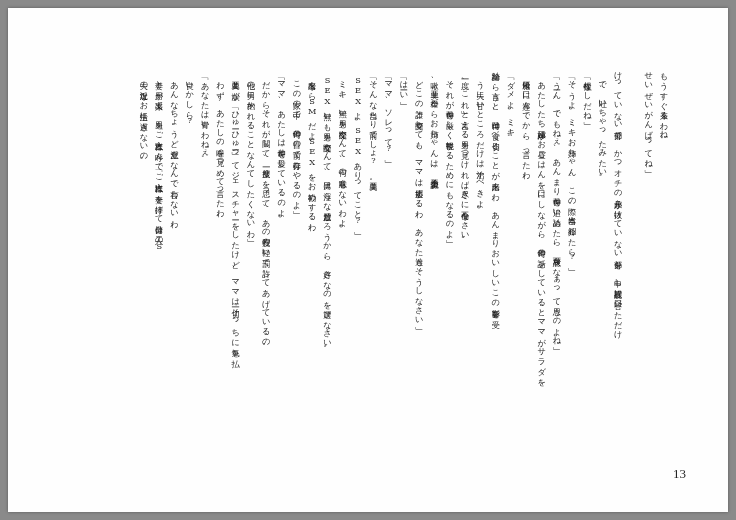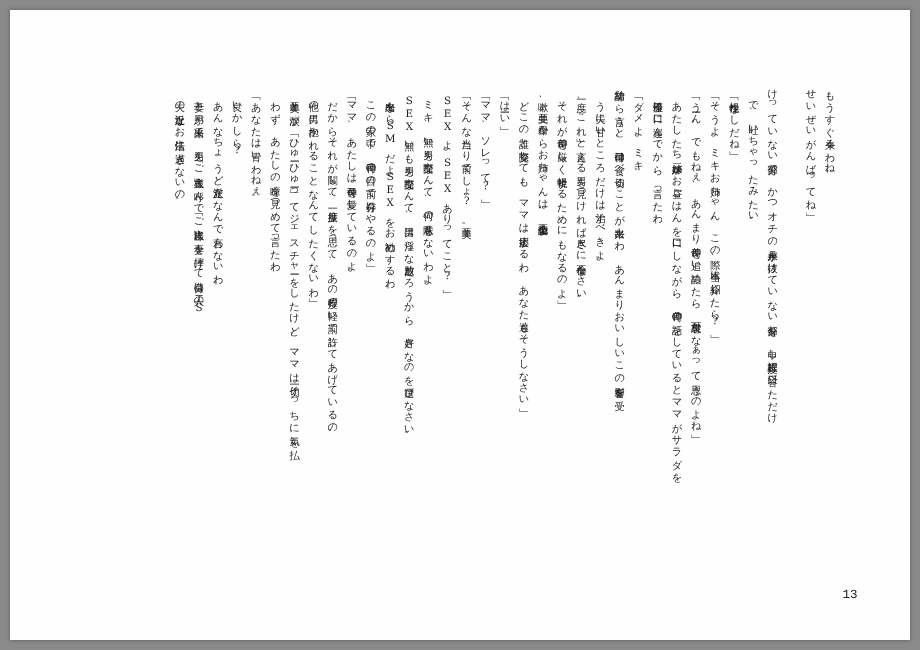--- a/index.html
+++ b/index.html
@@ -48,23 +48,23 @@
     font-family: "DejaVu Serif", "Liberation Serif", serif;
     overflow: hidden;
   }
   .vline.indent {
     padding-top: 9px;
   }
   .page-number {
     position: absolute;
     right: 42px;
     bottom: 30px;
-    font-size: 10px;
+    font-size: 13px;
     color: #222;
-    font-family: Liberation Mono, monospace;
+    font-family: Liberation Serif, serif;
   }
 </style>
 </head>
 <body>
 
 <div class="page">
   <div class="text-area">
     <div class="vline">もうすぐ来るわね。</div>
     <div class="vline">せいぜいがんばってね」</div>
     <div class="vline"></div>

